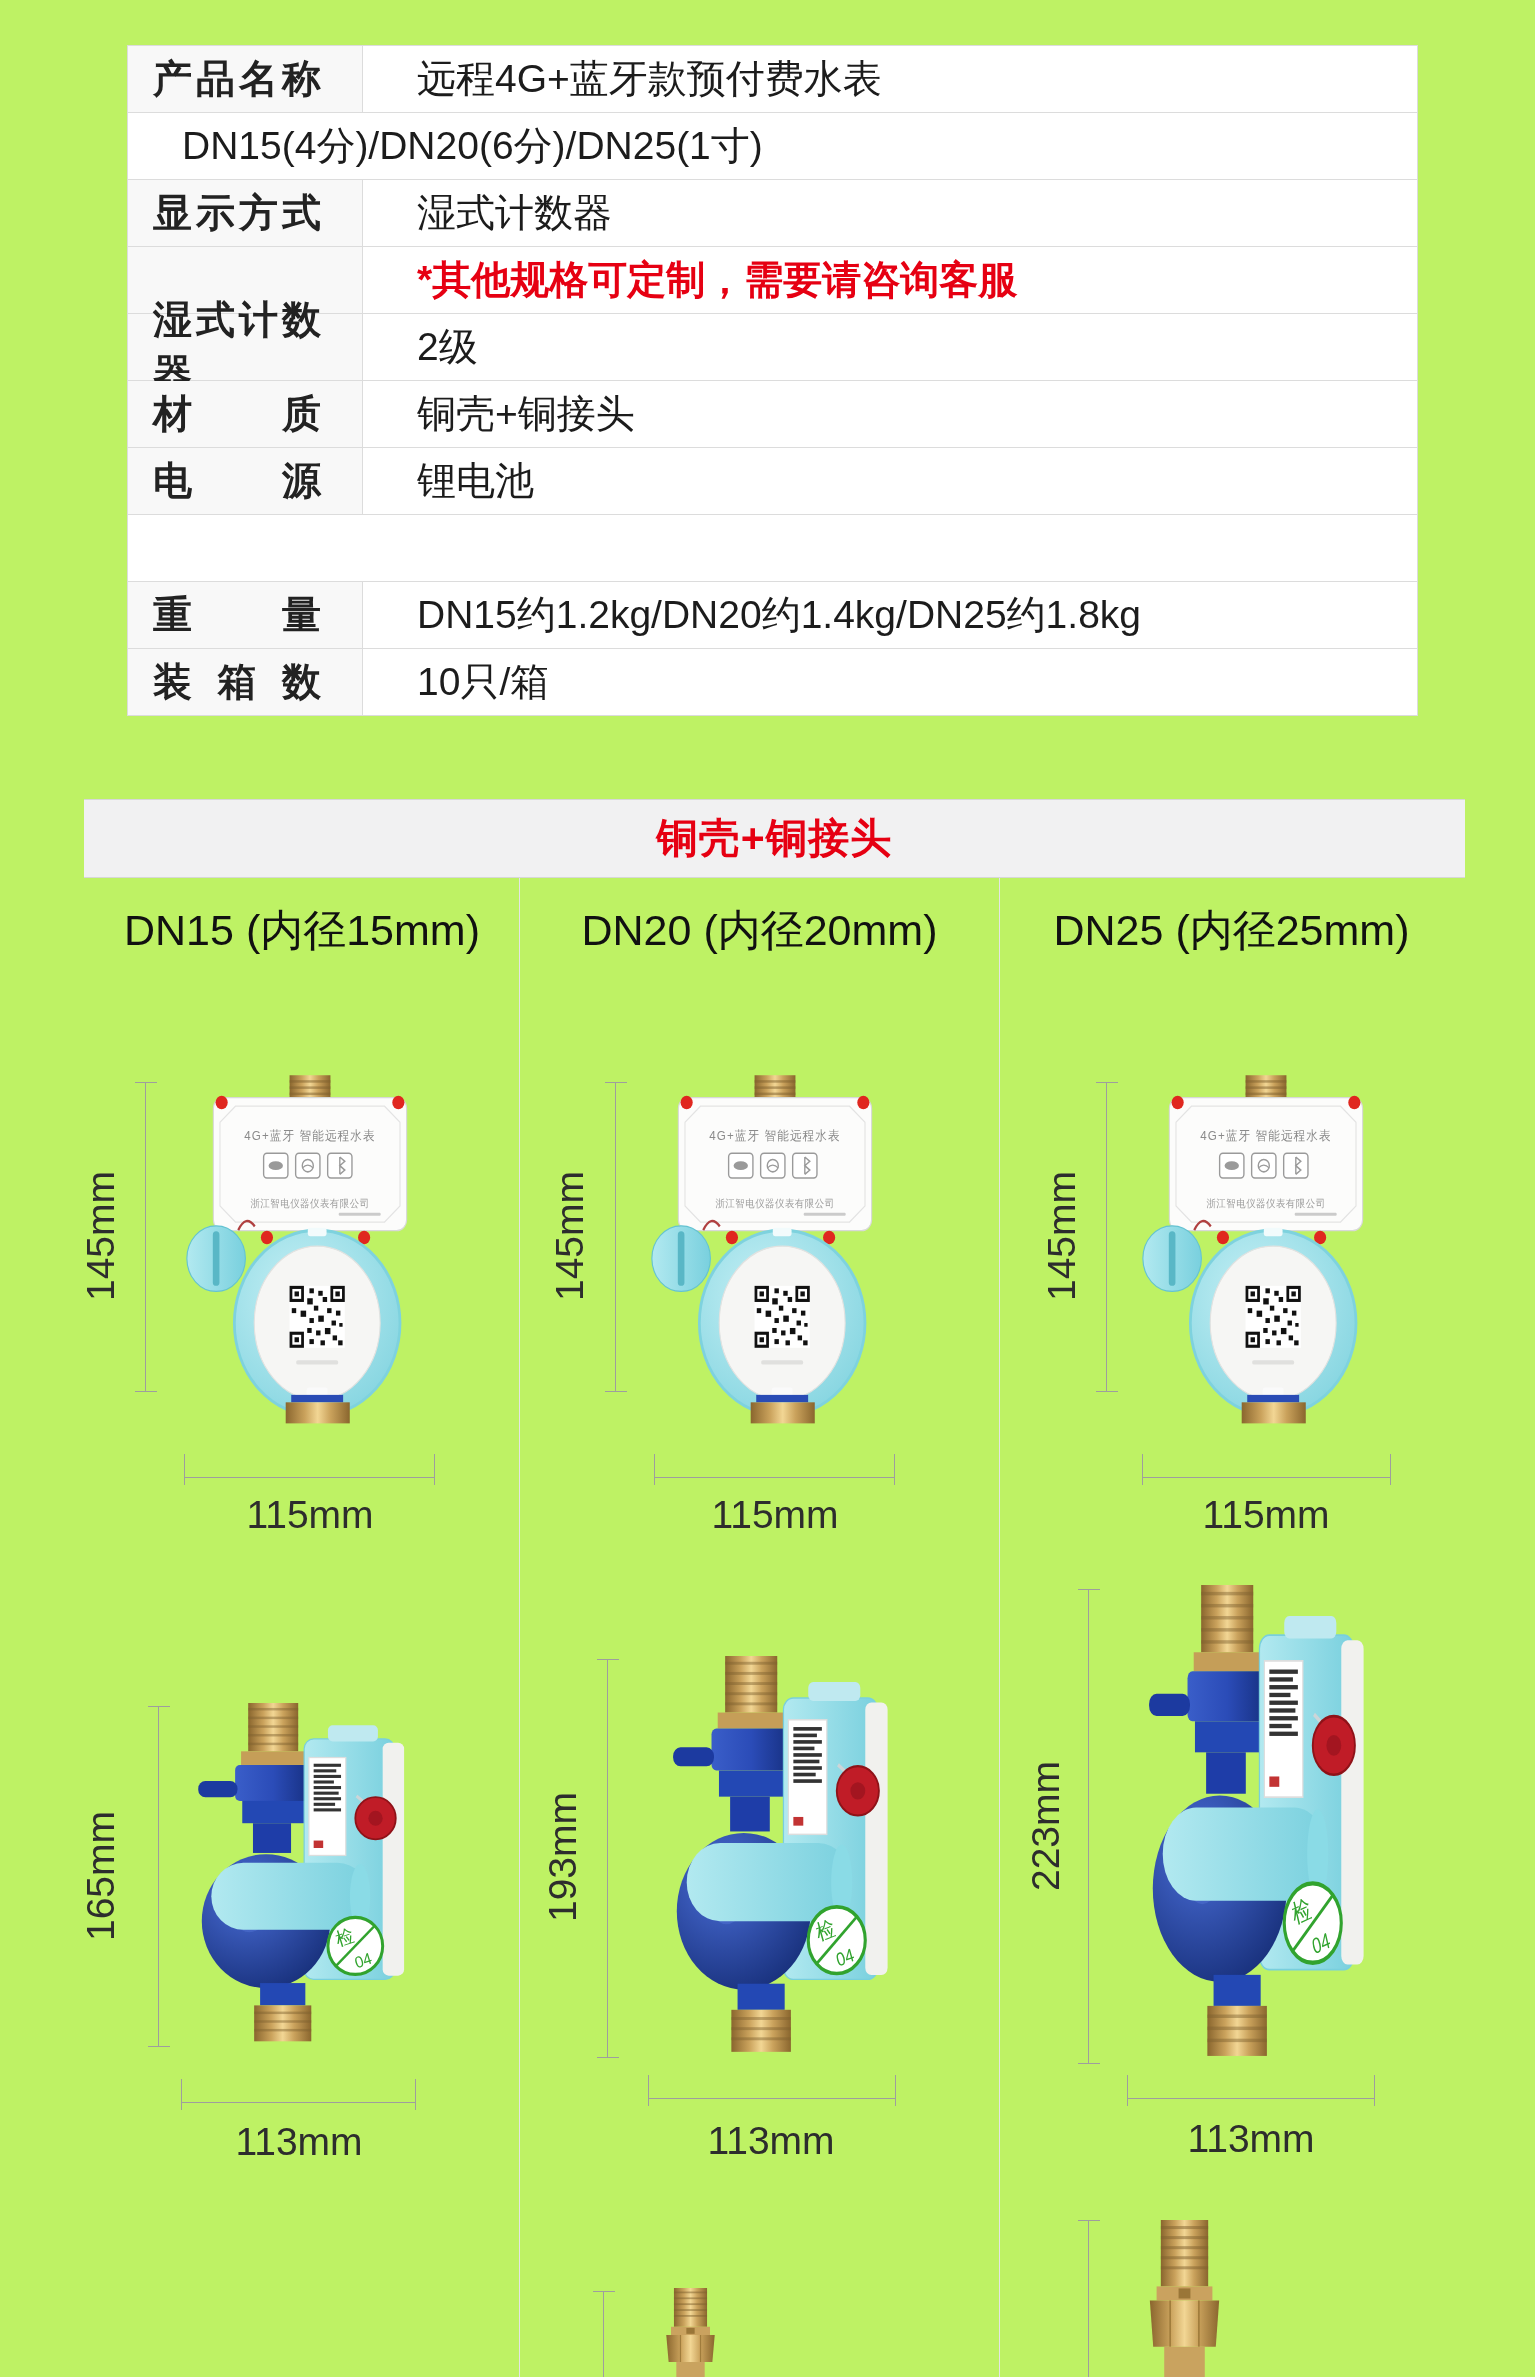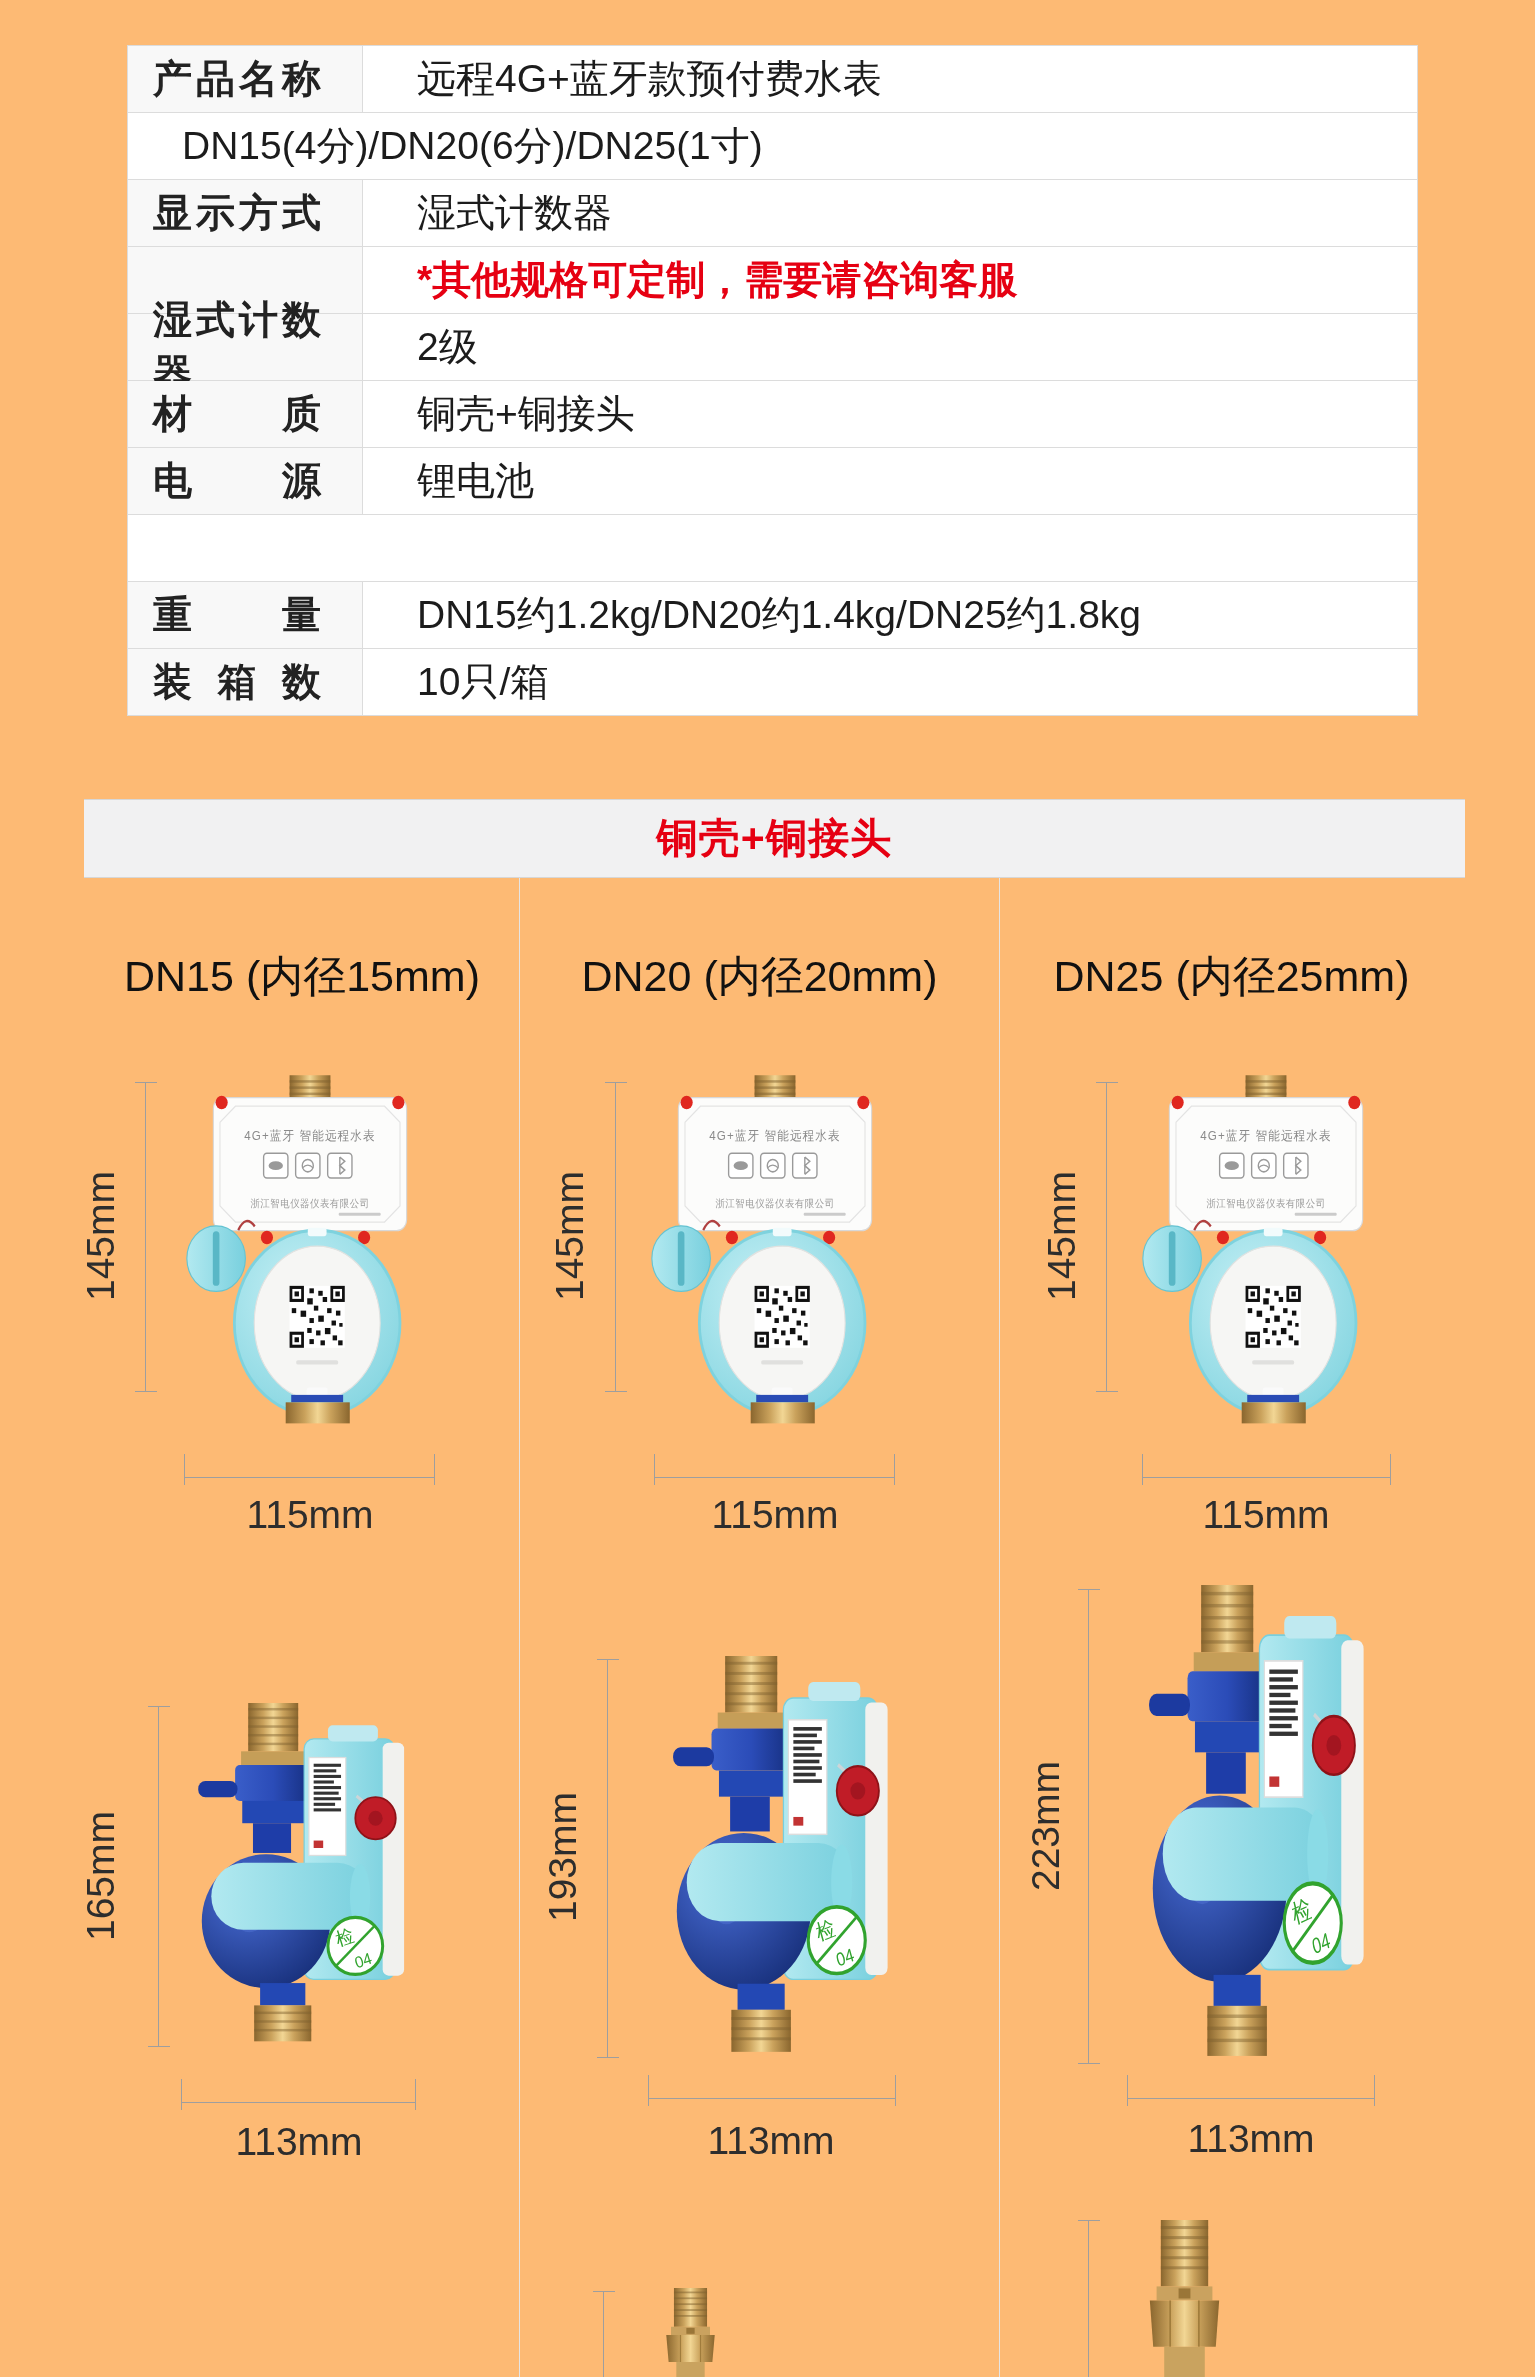--- a/index.html
+++ b/index.html
@@ -1,37 +1,37 @@
 <!DOCTYPE html>
 <html style="font-size:10px"><head>
 <meta charset="utf-8">
 <style>
   html,body{margin:0;padding:0;background:#fff;}
-  .page{position:relative;width:1535px;height:2377px;background:#fdba74;overflow:hidden;
+  .page{position:relative;width:1535px;height:2377px;background:#bef264;overflow:hidden;
         font-family:"Liberation Sans","DejaVu Sans",sans-serif;color:#1a1a1a;}
 
   
   .spec{position:absolute;left:127px;top:45px;width:1291px;
         border:1.2px solid #dcdcdc;border-bottom:none;box-sizing:border-box;background:#fff;}
   .t-row{display:flex;height:67px;border-bottom:1.2px solid #dcdcdc;box-sizing:border-box;}
   .t-label{width:235px;min-width:235px;background:#f8f8f8;border-right:1.2px solid #dcdcdc;
            display:flex;align-items:center;box-sizing:border-box;}
   .t-label span{display:block;margin-left:25px;width:168px;font-weight:bold;font-size:39px;
                 color:#222;text-align:justify;text-align-last:justify;}
   .t-value{flex:1;display:flex;align-items:center;padding-left:54px;font-size:39px;color:#1c1c1c;}
   .t-value.red span{color:#e60012;font-weight:bold;}
 
   
   .banner{position:absolute;left:84px;top:799px;width:1381px;height:79px;background:#f1f1f2;
           border-top:1.2px solid #d7d7d7;border-bottom:1.2px solid #d7d7d7;box-sizing:border-box;
           display:flex;align-items:center;justify-content:center;}
   .banner span{color:#e60012;font-weight:bold;font-size:41px;letter-spacing:1.2px;}
 
   
-  .col-head{position:absolute;top:943px;height:67px;display:flex;align-items:center;
+  .col-head{position:absolute;top:897px;height:67px;display:flex;align-items:center;
             justify-content:center;font-size:43px;font-weight:500;color:#111;white-space:nowrap;}
   .ch1{left:84px;width:436px}.ch2{left:520px;width:479px}.ch3{left:999px;width:465px}
   .vdiv{position:absolute;top:878px;height:1500px;width:1.2px;background:#e4e4e4;}
 
   
   .vline{position:absolute;width:1.2px;background:#9e9e9e;}
   .vline::before,.vline::after{content:"";position:absolute;left:-10.5px;width:22px;height:1.2px;background:#9e9e9e;}
   .vline::before{top:0}.vline::after{bottom:0}
   .vline.cut::after{display:none}
   .hline{position:absolute;height:1.2px;background:#9e9e9e;}

